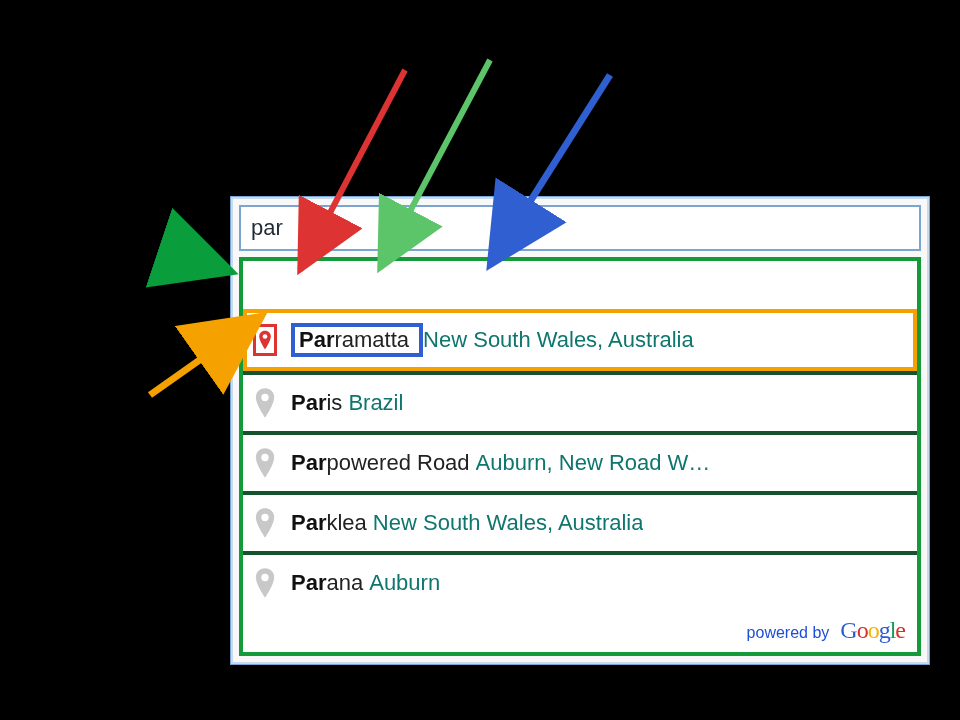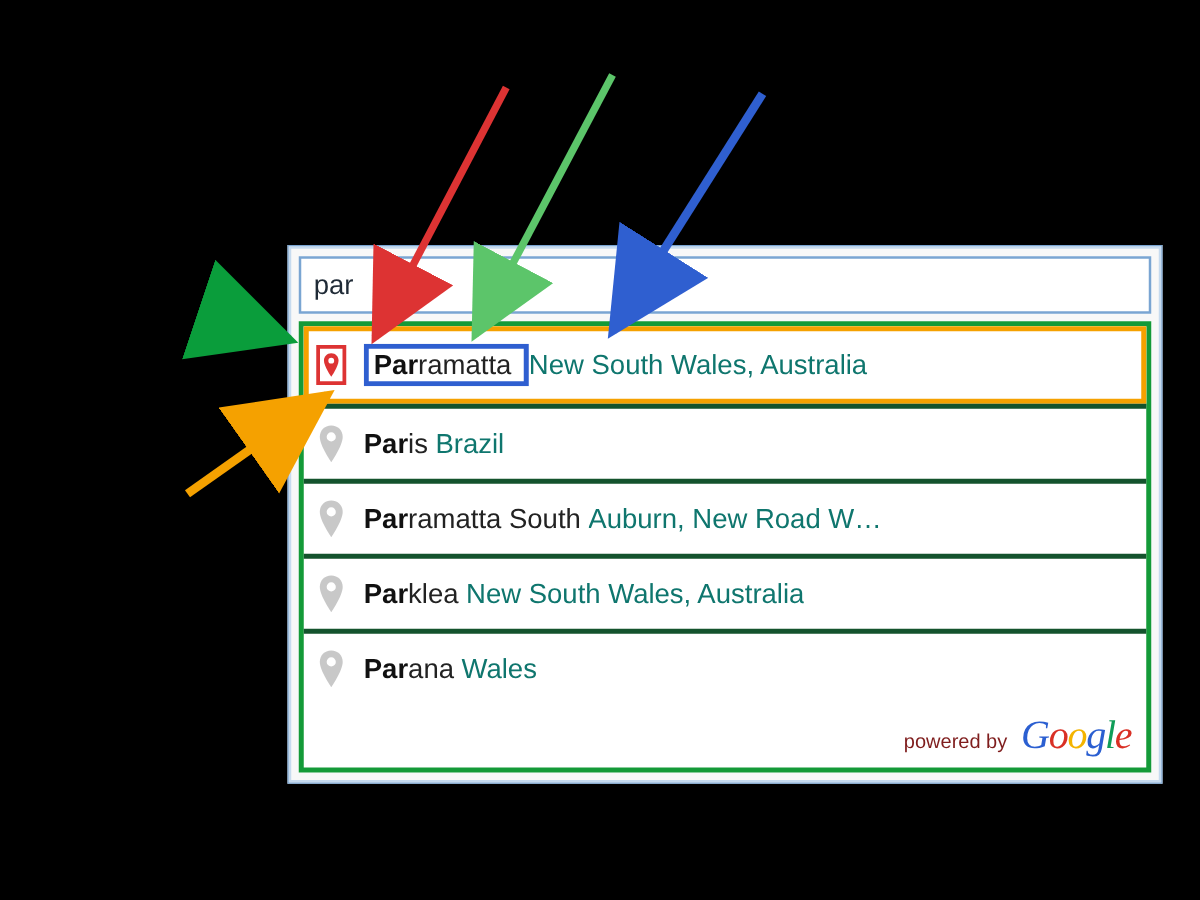--- a/index.html
+++ b/index.html
@@ -42,20 +42,21 @@
       padding: 12px 10px 12px 10px;
       font-size: 22px;
       color: #3a3a3a;
       position: relative;
     }
     .row + .row { border-top: 4px solid #14532d; }
     .row-first {
       border: 4px solid #f5a100;
       padding: 10px 6px 10px 6px;
       background: #ffffff;
+      margin-top: 48px;
     }
     .pin {
       width: 24px;
       height: 32px;
       display: flex;
       align-items: center;
       justify-content: center;
       margin-right: 14px;
       flex: 0 0 auto;
     }
@@ -92,22 +93,22 @@
     .blue-box {
       border: 4px solid #2f5fd0;
       padding: 0 4px;
     }
     .footer {
       text-align: right;
       padding: 6px 12px 8px 0;
       font-size: 18px;
       color: #777;
     }
-    .footer span.powered { color: #7f1d1d; font-size: 16px; margin-right: 6px; }
-    .glogo { font-family: "Times New Roman", serif; font-size: 32px; letter-spacing: -1px; font-style: italic; }
+    .footer span.powered { color: #1d4ed8; font-size: 16px; margin-right: 6px; }
+    .glogo { font-family: "Times New Roman", serif; font-size: 24px; letter-spacing: -1px; }
     .g1 { color: #2b5fd1; } .g2 { color: #d93025; } .g3 { color: #f4b400; }
     .g4 { color: #2b5fd1; } .g5 { color: #0f9d58; } .g6 { color: #d93025; }
     
     .overlay { position: absolute; left: 0; top: 0; width: 960px; height: 720px; pointer-events: none; }
   </style>
 </head>
 <body>
 
 <div class="panel">
   <input class="search" type="text" value="par" style="">
@@ -145,21 +146,21 @@
     </div>
 
     <div class="row">
       <span class="pin grey">
         <svg viewBox="0 0 24 32">
             <path class="pin-body" d="M12 0C6 0 2 4.5 2 10c0 7.5 10 22 10 22s10-14.5 10-22C22 4.5 18 0 12 0z"></path>
             <circle class="pin-hole" cx="12" cy="10" r="4"></circle>
           </svg>
       </span>
       <span class="text-wrap">
-        <span class="primary"><b class="match">Par</b><span>ramatta South</span></span>
+        <span class="primary"><b class="match">Par</b><span>powered Road</span></span>
         <span class="secondary">Auburn, New Road W…</span>
       </span>
     </div>
 
     <div class="row">
       <span class="pin grey">
         <svg viewBox="0 0 24 32">
             <path class="pin-body" d="M12 0C6 0 2 4.5 2 10c0 7.5 10 22 10 22s10-14.5 10-22C22 4.5 18 0 12 0z"></path>
             <circle class="pin-hole" cx="12" cy="10" r="4"></circle>
           </svg>
@@ -172,21 +173,21 @@
 
     <div class="row">
       <span class="pin grey">
         <svg viewBox="0 0 24 32">
             <path class="pin-body" d="M12 0C6 0 2 4.5 2 10c0 7.5 10 22 10 22s10-14.5 10-22C22 4.5 18 0 12 0z"></path>
             <circle class="pin-hole" cx="12" cy="10" r="4"></circle>
           </svg>
       </span>
       <span class="text-wrap">
         <span class="primary"><b class="match">Par</b><span>ana</span></span>
-        <span class="secondary">Wales</span>
+        <span class="secondary">Auburn</span>
       </span>
     </div>
 
     <div class="footer">
       <span class="powered">powered by</span>
       <span class="glogo">
         <span class="g1">G</span><span class="g2">o</span><span class="g3">o</span><span class="g4">g</span><span class="g5">l</span><span class="g6">e</span>
       </span>
     </div>
   </div>

